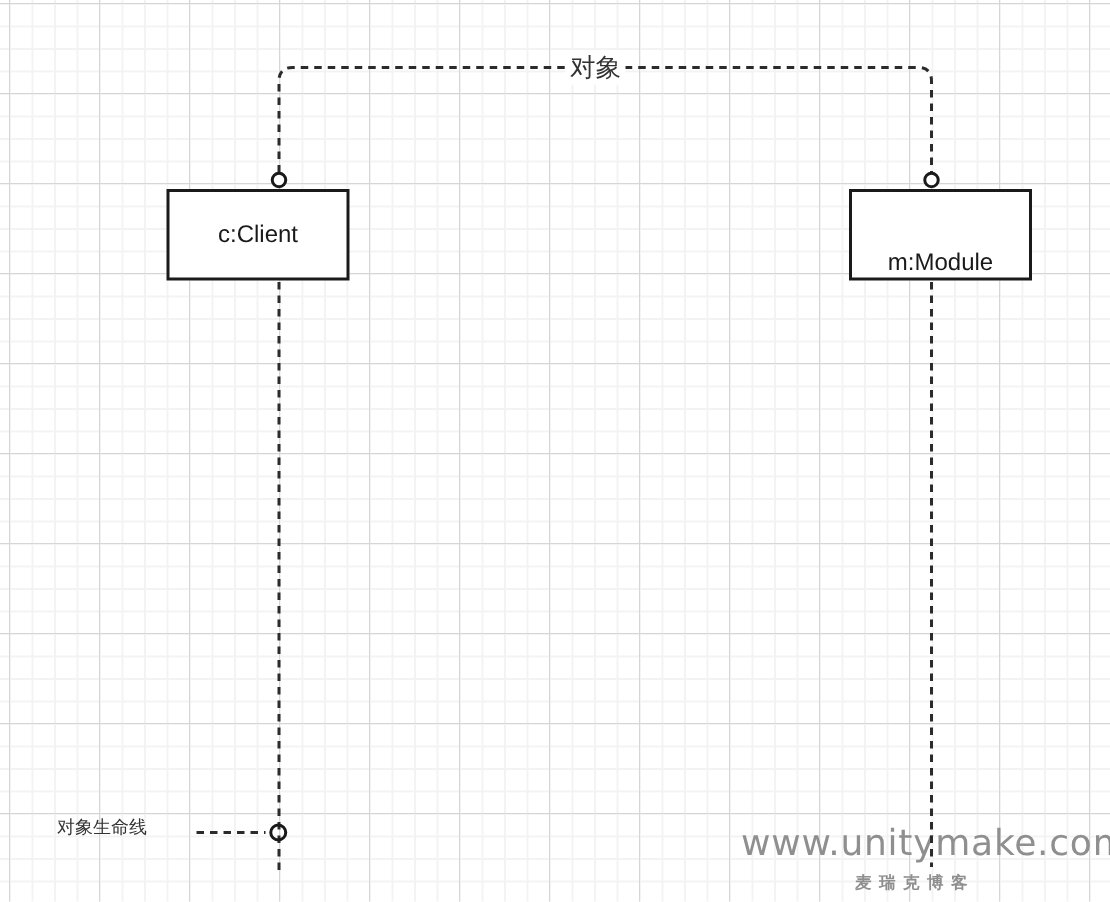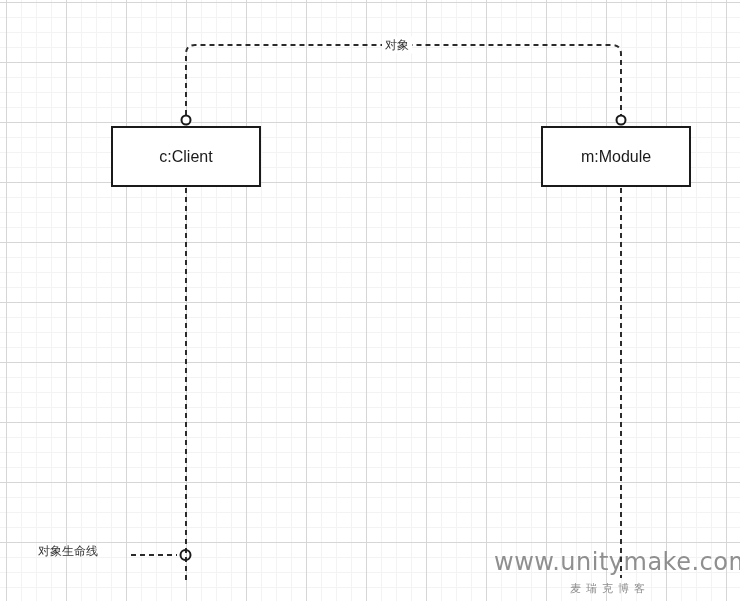--- a/index.html
+++ b/index.html
@@ -38,42 +38,42 @@
     fill: #ffffff;
   }
   .anchor-open {
     stroke: #1a1a1a;
     stroke-width: 2;
     fill: none;
   }
   .node {
     position: absolute;
     z-index: 3;
-    width: 150px;
+    width: 122px;
     height: 61px;
     box-sizing: border-box;
     background: #ffffff;
     border: 2px solid #1a1a1a;
     display: flex;
     align-items: center;
     justify-content: center;
     font-size: 16px;
     color: #1a1a1a;
   }
   .node-client { left: 111px; top: 126px; }
-  .node-module { left: 541px; top: 126px; }
+  .node-module { left: 566px; top: 126px; align-items: flex-end; }
   .object-label {
     position: absolute;
     z-index: 4;
     left: 397px;
     top: 45px;
     transform: translate(-50%, -50%);
     background: #ffffff;
     padding: 0 3px;
-    font-size: 12px;
+    font-size: 17px;
     color: #333333;
     white-space: nowrap;
   }
   .lifeline-label {
     position: absolute;
     z-index: 4;
     left: 38px;
     top: 545px;
     font-size: 12px;
     line-height: 1.1;
@@ -92,21 +92,21 @@
   }
   .watermark-url {
     font-size: 24px;
     line-height: 1.1;
     letter-spacing: 0.5px;
     white-space: nowrap;
   }
   .watermark-sub {
     margin-top: 6px;
     font-size: 11px;
-    font-weight: normal;
+    font-weight: bold;
     letter-spacing: 5px;
     white-space: nowrap;
   }
 </style>
 </head>
 <body>
 
 <div class="canvas">
 
   <div class="watermark">

